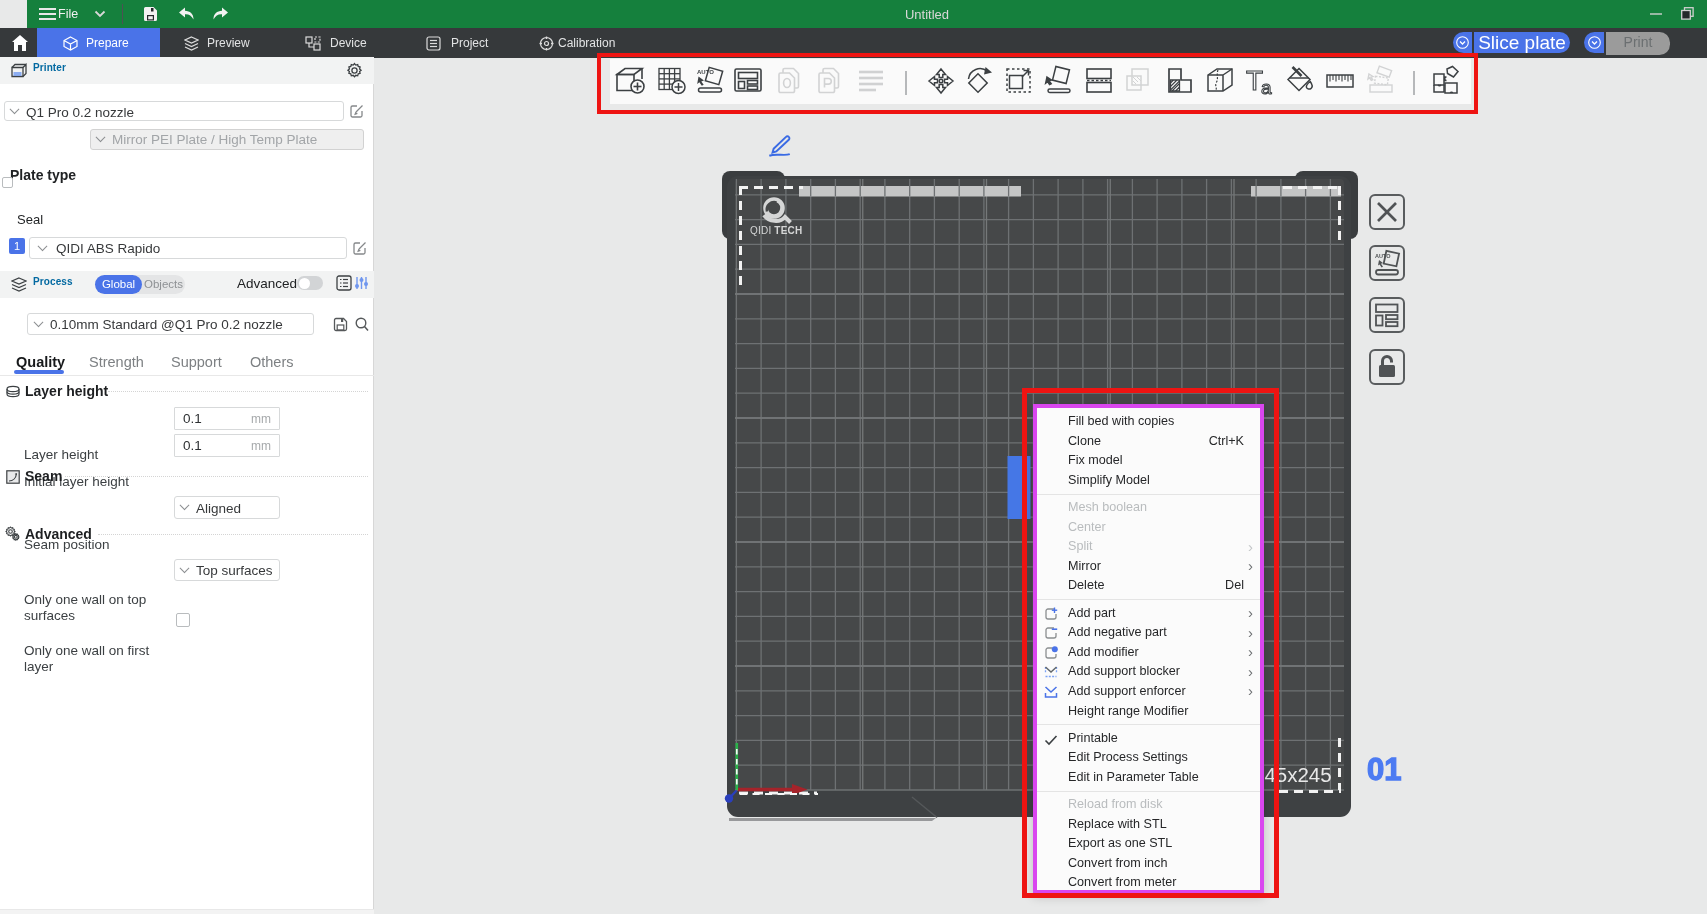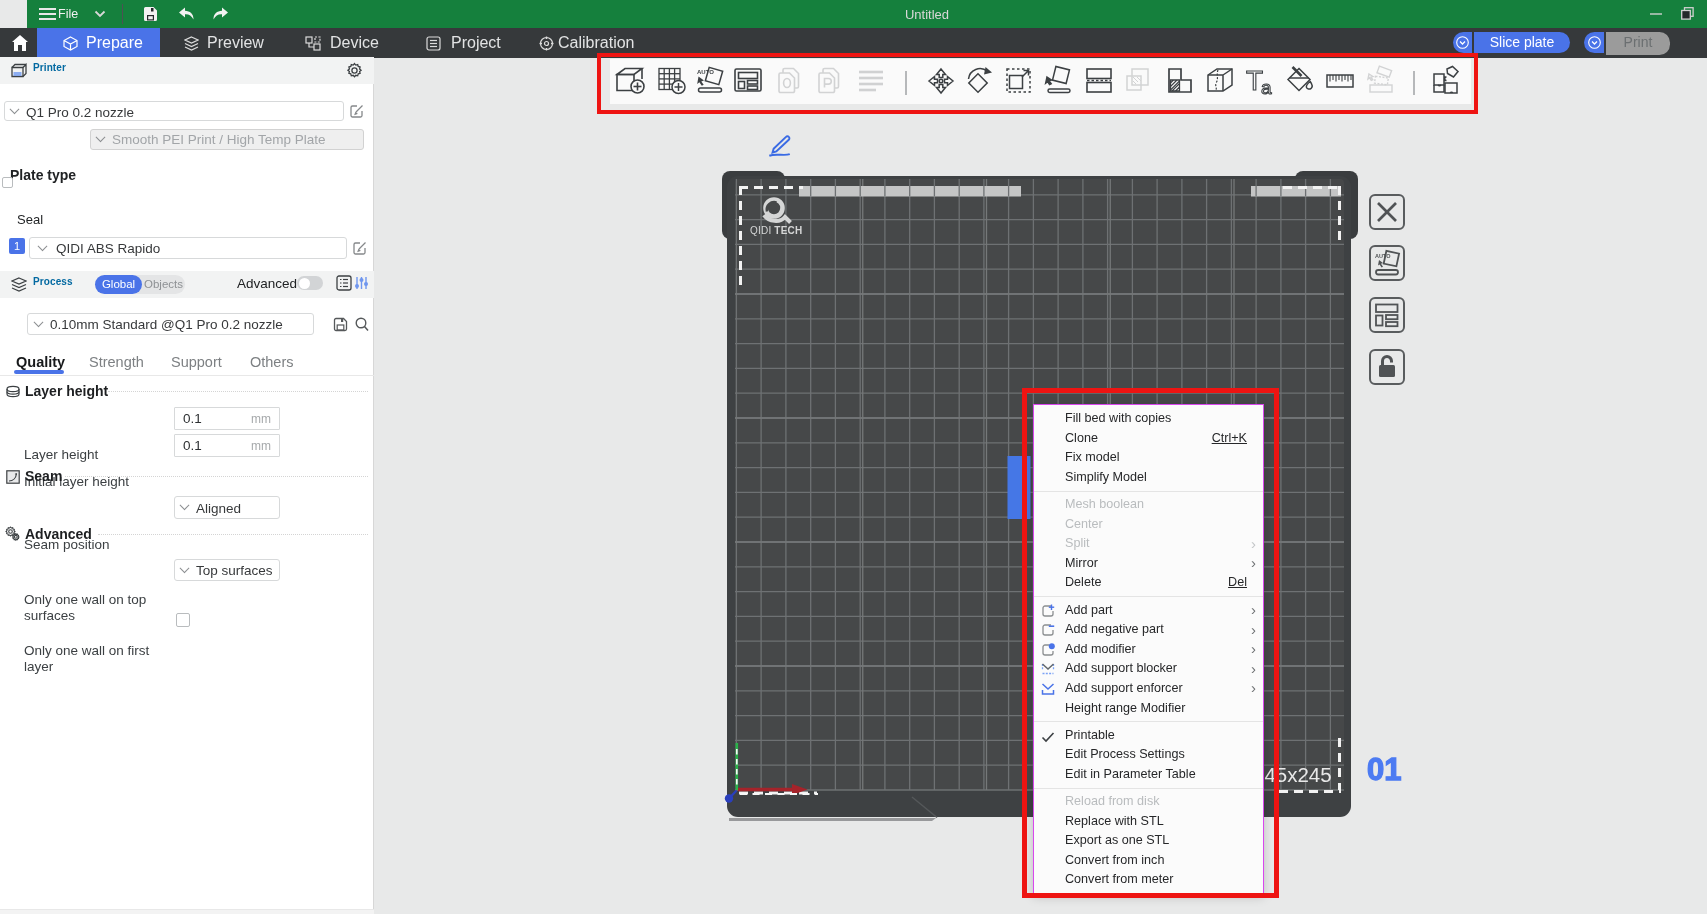--- a/index.html
+++ b/index.html
@@ -9,21 +9,21 @@
 
 
 #titlebar { position:absolute; left:0; top:0; width:1707px; height:44px; background:#15803d; color:#e8e8e8;margin-left:27px; }
 #titlebar .vsep { position:absolute; left:95px; top:4px; width:1px; height:20px; background:#4d5153; }
 #tb-file { position:absolute; left:31px; top:7px; font-size:12.5px; color:#f0f0f0; }
 #tb-title { position:absolute; left:0; top:0; width:1800px; text-align:center; top:7px; font-size:13px; color:#d8d8d8; }
 .winbtn { position:absolute; top:0; width:28px; height:28px; color:#d0d0d0; font-size:14px; text-align:center; line-height:28px; }
 
 
 #tabbar { position:absolute; left:0; top:28px; width:1707px; height:30px; background:#36393b; }
-.tab { position:absolute; top:0; height:30px; color:#e2e3e4; font-size:16px; line-height:30px;text-decoration:underline; }
+.tab { position:absolute; top:0; height:30px; color:#e2e3e4; font-size:12px; line-height:30px;text-decoration:underline; }
 #tab-prepare { left:37px; width:123px; background:#4a73e8; color:#fff; }
 
 
 #sidebar { position:absolute; left:0; top:58px; width:374px; height:856px; background:#ffffff; border-right:1px solid #d7d7d7; }
 .shead { position:absolute; left:0; width:374px; height:27px; background:#f2f3f3; }
 .shead .t { position:absolute; left:33px; top:5px; font-size:10px; font-weight:bold; color:#0369a1; letter-spacing:0.1px; }
 .combo { position:absolute; background:#fff; border:1px solid #d7d9da; border-radius:3px; font-size:13.5px; color:#37393b; }
 .combo .chev { position:absolute; left:6px; top:45%; width:7px; height:7px; border-left:1.5px solid #8b8e90; border-bottom:1.5px solid #8b8e90; transform:translateY(-60%) rotate(-45deg); }
 .combo .txt { position:absolute; left:21px; top:2.5px; white-space:nowrap; }
 .lbl { position:absolute; font-size:13.5px; color:#3c4043;margin-top:36px; }
@@ -34,24 +34,24 @@
 .inputbox .u { position:absolute; right:8px; top:4px; font-size:12px; color:#a6a9ab; }
 .cbx { position:absolute; width:13px; height:13px; border:1px solid #b9bcbe; border-radius:2px; background:#fff; }
 
 
 #topbar { position:absolute; left:610px; top:59px; width:861px; height:45px; background:#fafafa; }
 .redbox { position:absolute; border:4px solid #ee1412; }
 #red1 { left:597px; top:53px; width:881px; height:61px; }
 #red2 { left:1022px; top:388px; width:257px; height:510px; border-width:5px; }
 
 
-#menu { position:absolute; left:1033px; top:404px; width:231px; height:490px; background:#fbfbfb; border:1px solid #d946ef; box-shadow:0 3px 10px rgba(0,0,0,0.18); padding-top:4px; }
+#menu { position:absolute; left:1033px; top:404px; width:231px; height:490px; background:#fbfbfb; border:4px solid #d946ef; box-shadow:0 3px 10px rgba(0,0,0,0.18); padding-top:4px; }
 .mi { position:relative; height:19.6px; line-height:19.6px; padding-left:31px; font-size:12.6px; color:#262729; white-space:nowrap; }
 .mi.dis { color:#b9bcbe; }
-.mi .sc { position:absolute; right:16px; top:0;text-decoration:underline; }
+.mi .sc { position:absolute; right:16px; top:0; }
 .mi .ar { position:absolute; right:7px; top:-0.5px; font-size:15px; color:#6f7274; }
 .mi.dis .ar { color:#c3c6c8; }
 .mi .ic { position:absolute; left:7px; top:3px; width:14px; height:14px; }
 .msep { height:1px; background:#e4e4e4; margin:3.3px 0; }
 
 #num01 { position:absolute; left:1367px; top:752px; font-size:31px; font-weight:bold; color:#4c7bf2; letter-spacing:0px; -webkit-text-stroke:1.3px #4c7bf2; }
 
 .pbtn { position:absolute; left:1369px; width:36px; height:36px; border:2px solid #595c5e; border-radius:6px; }
 #botstrip { position:absolute; left:0; top:909px; width:374px; height:5px; background:#f3f3f3; border-top:1px solid #e8e8e8; }
 </style>
@@ -154,21 +154,21 @@
       </svg>
     <span style="position:absolute;left:19px">Calibration</span>
   </div>
 
   <div class="abs" style="left:1453px;top:4px;width:19px;height:21px;background:#4a73e8;border-radius:10.5px 0 0 10.5px">
     <svg class="abs" style="left:3px;top:4px" width="13" height="13" viewBox="0 0 13 13">
         <circle cx="6.5" cy="6.5" r="5.8" fill="none" stroke="#fff" stroke-width="1.1"></circle>
         <path d="M4 5.5 L6.5 8 L9 5.5" fill="none" stroke="#fff" stroke-width="1.3"></path>
       </svg>
   </div>
-  <div class="abs" style="left:1474px;top:4px;width:96px;height:21px;background:#4a73e8;border-radius:0 10.5px 10.5px 0;color:#fff;font-size:14px;text-align:center;line-height:21px">Slice plate</div>
+  <div class="abs" style="left:1474px;top:4px;width:96px;height:21px;background:#4a73e8;border-radius:0 10.5px 10.5px 0;color:#fff;font-size:19px;text-align:center;line-height:21px">Slice plate</div>
   <div class="abs" style="left:1584px;top:4px;width:20px;height:21px;background:#4a73e8;border-radius:10.5px 0 0 10.5px">
     <svg class="abs" style="left:3.5px;top:4px" width="13" height="13" viewBox="0 0 13 13">
         <circle cx="6.5" cy="6.5" r="5.8" fill="none" stroke="#fff" stroke-width="1.1"></circle>
         <path d="M4 5.5 L6.5 8 L9 5.5" fill="none" stroke="#fff" stroke-width="1.3"></path>
       </svg>
   </div>
   <div class="abs" style="left:1606px;top:4px;width:64px;height:23px;background:#9b9b9b;border-radius:0 10.5px 10.5px 0;color:#6b6f71;font-size:14px;text-align:center;line-height:21px">Print</div>
 </div>
 
 <div id="sidebar">
@@ -196,21 +196,21 @@
     </div>
   <svg class="abs" style="left:350px;top:46px" width="14" height="14" viewBox="0 0 14 14">
       <g fill="none" stroke="#85888a" stroke-width="1.3">
         <path d="M12 7 v4.5 a1.5 1.5 0 0 1 -1.5 1.5 h-8 a1.5 1.5 0 0 1 -1.5 -1.5 v-8 a1.5 1.5 0 0 1 1.5 -1.5 H7"></path>
         <path d="M6 8 L12.5 1.5 M6 8 l-0.8 2.2 2.2-0.8"></path>
       </g>
     </svg>
   <div class="lbl" style="left:10px;top:73px;font-weight:bold;color:#202224;font-size:14px">Plate type</div>
   <div class="combo" style="left:90px;top:70.5px;width:274px;height:21px;background:#efefef;border-color:#d2d2d2;color:#a2a5a8">
       <span class="chev"></span>
-      <span class="txt">Smooth PEI Print / High Temp Plate</span>
+      <span class="txt">Mirror PEI Plate / High Temp Plate</span>
     </div>
   <div class="cbx" style="left:2px;top:119px;width:11px;height:11px"></div>
   <div class="lbl" style="left:17px;top:117.5px;font-size:13px;color:#232527">Seal</div>
 
   <div class="abs" style="left:9px;top:180px;width:16px;height:16px;background:#4a73e8;border-radius:2px;color:#fff;font-size:11px;text-align:center;line-height:16px">1</div>
   <div class="combo" style="left:29px;top:179px;width:318px;height:22px">
       <span class="chev" style="left:9px"></span>
       <span class="txt" style="left:26px;top:3px">QIDI ABS Rapido</span>
     </div>
   <svg class="abs" style="left:353px;top:183px" width="14" height="14" viewBox="0 0 14 14">

